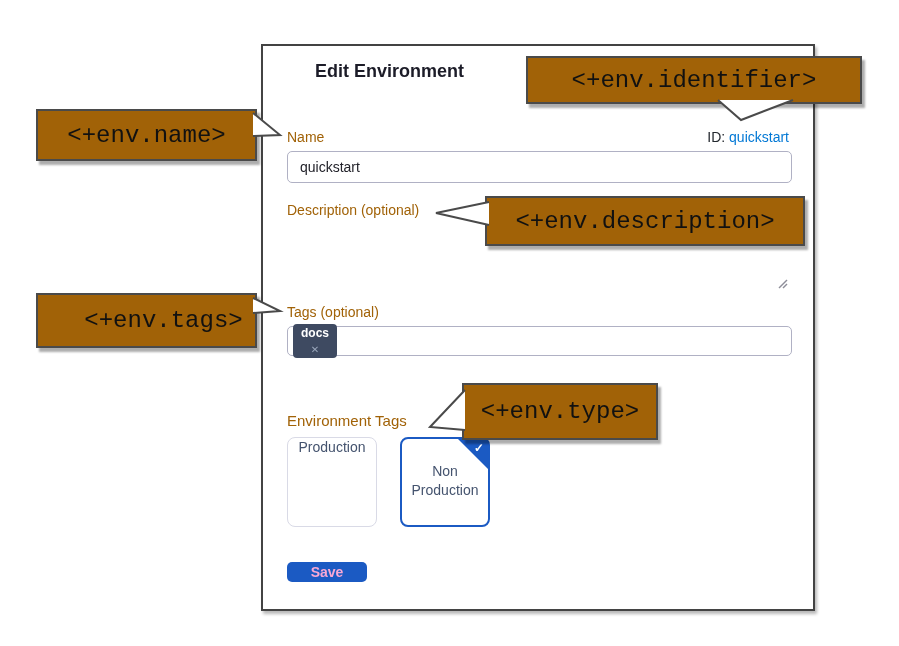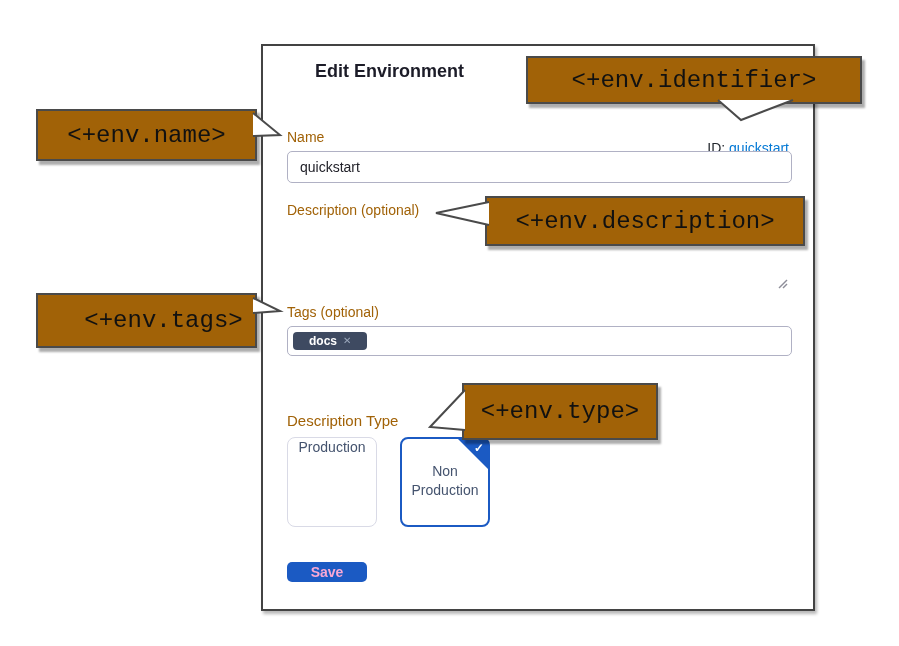--- a/index.html
+++ b/index.html
@@ -13,41 +13,41 @@
 
   .title { position:absolute; left:24px; top:15px; font-size:18px; font-weight:700;
     color:#1c1c28;margin-left:28px; }
 
   .field-label { position:absolute; font-size:14px; color:#a16207; }
   .name-label { left:24px; top:83px; }
   .desc-label { left:24px; top:156px; }
   .tags-label { left:24px; top:258px; }
   .type-label { left:24px; top:366px; font-size:15px; }
 
-  .id-row { position:absolute; right:24px; top:83px; font-size:14px;margin-top:11px; }
+  .id-row { position:absolute; right:24px; top:83px; font-size:14px; }
   .id-label { color:#23282e; font-weight:500; }
   .id-link { color:#0278d5; cursor:pointer; text-decoration:none; }
 
   .text-input { position:absolute; left:24px; width:505px; height:32px;
     border:1px solid #b0b1c4; border-radius:5px; background:#fff;
     font-family:"Liberation Sans", sans-serif; font-size:14px; font-weight:500;
     color:#22222a; padding:0 12px; }
   .name-input { top:105px; }
 
   .desc-textarea { position:absolute; left:24px; top:178px; width:505px; height:63px;
     border:1px solid #b0b1c4; border-radius:5px; background:#fff;
     font-family:"Liberation Sans", sans-serif; font-size:14px; font-weight:500;
     color:#22222a; padding:8px 12px; resize:vertical; overflow:hidden; }
 
   .tags-input { position:absolute; left:24px; top:280px; width:505px; height:30px;
     border:1px solid #b0b1c4; border-radius:5px; background:#fff;
     display:flex; align-items:center; padding:0 5px; }
   .tag-chip { display:inline-flex; align-items:center; gap:6px;
     background:#3e4a61; color:#fff; font-size:12px; font-weight:700;
-    border-radius:4px; padding:3px 16px; line-height:1; }
+    border-radius:4px; padding:3px 8px; line-height:1;flex-direction:column; }
   .tag-chip .x { color:#9aa7bb; font-size:10px; font-weight:400; cursor:pointer; }
 
   .cards-row { position:absolute; left:24px; top:391px; display:flex; gap:23px; }
   .type-card { width:90px; height:90px; background:#fff; border:1px solid #d9dae6;
     border-radius:8px; position:relative; text-align:center; 
     font-size:14px; color:#44536e; line-height:1.35; cursor:pointer; }
   .type-card.selected { border:2px solid #1b5ac3; padding-top:23px; }
   .corner-flag { position:absolute; top:-1px; right:-1px; width:32px; height:32px;
     background:#1b5ac3; clip-path:polygon(0 0,100% 0,100% 100%);
     border-top-right-radius:7px; }
@@ -105,21 +105,21 @@
 
   <div class="field-label tags-label">Tags (optional)</div>
 
   <div class="tags-input">
     <span class="tag-chip">
       <span>docs</span>
       <span class="x">✕</span>
     </span>
   </div>
 
-  <div class="field-label type-label">Description Type</div>
+  <div class="field-label type-label">Environment Tags</div>
 
   <div class="cards-row">
     <div class="type-card">
       <span>Production</span>
     </div>
     <div class="type-card selected">
       <span>Non Production</span>
       <div class="corner-flag"></div>
       <div class="corner-check">✓</div>
     </div>

